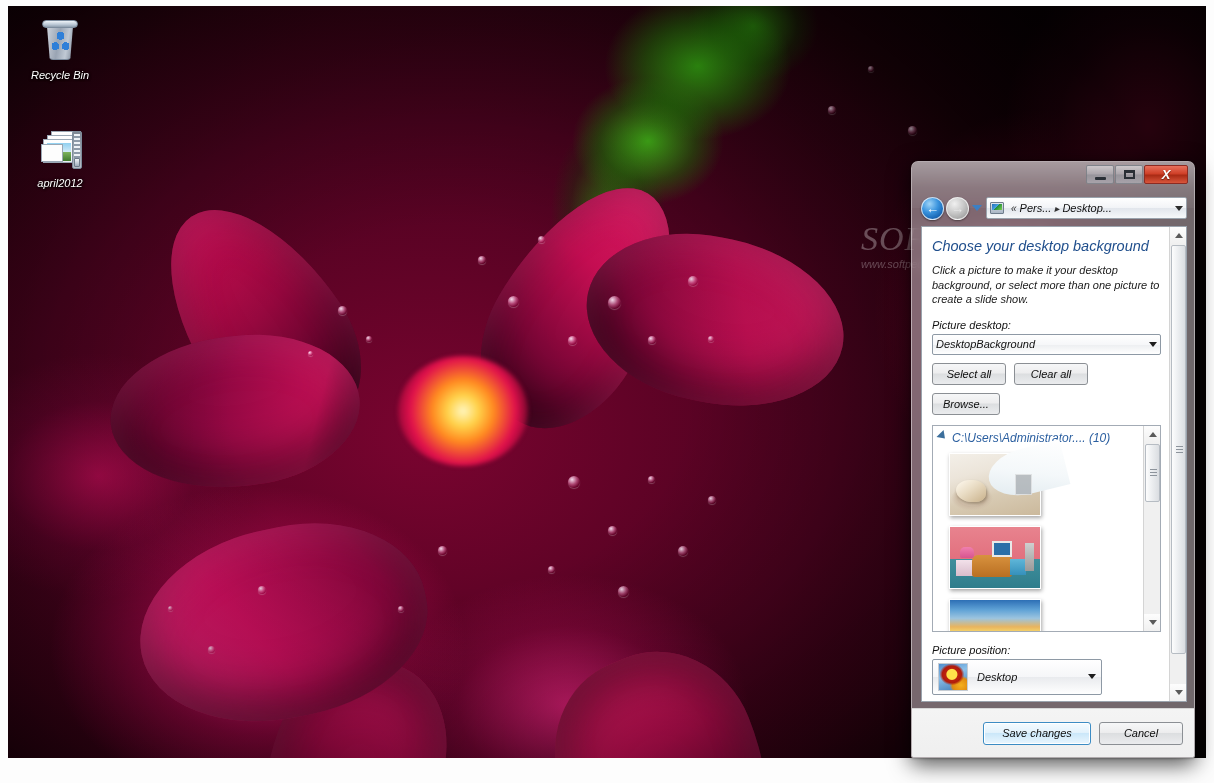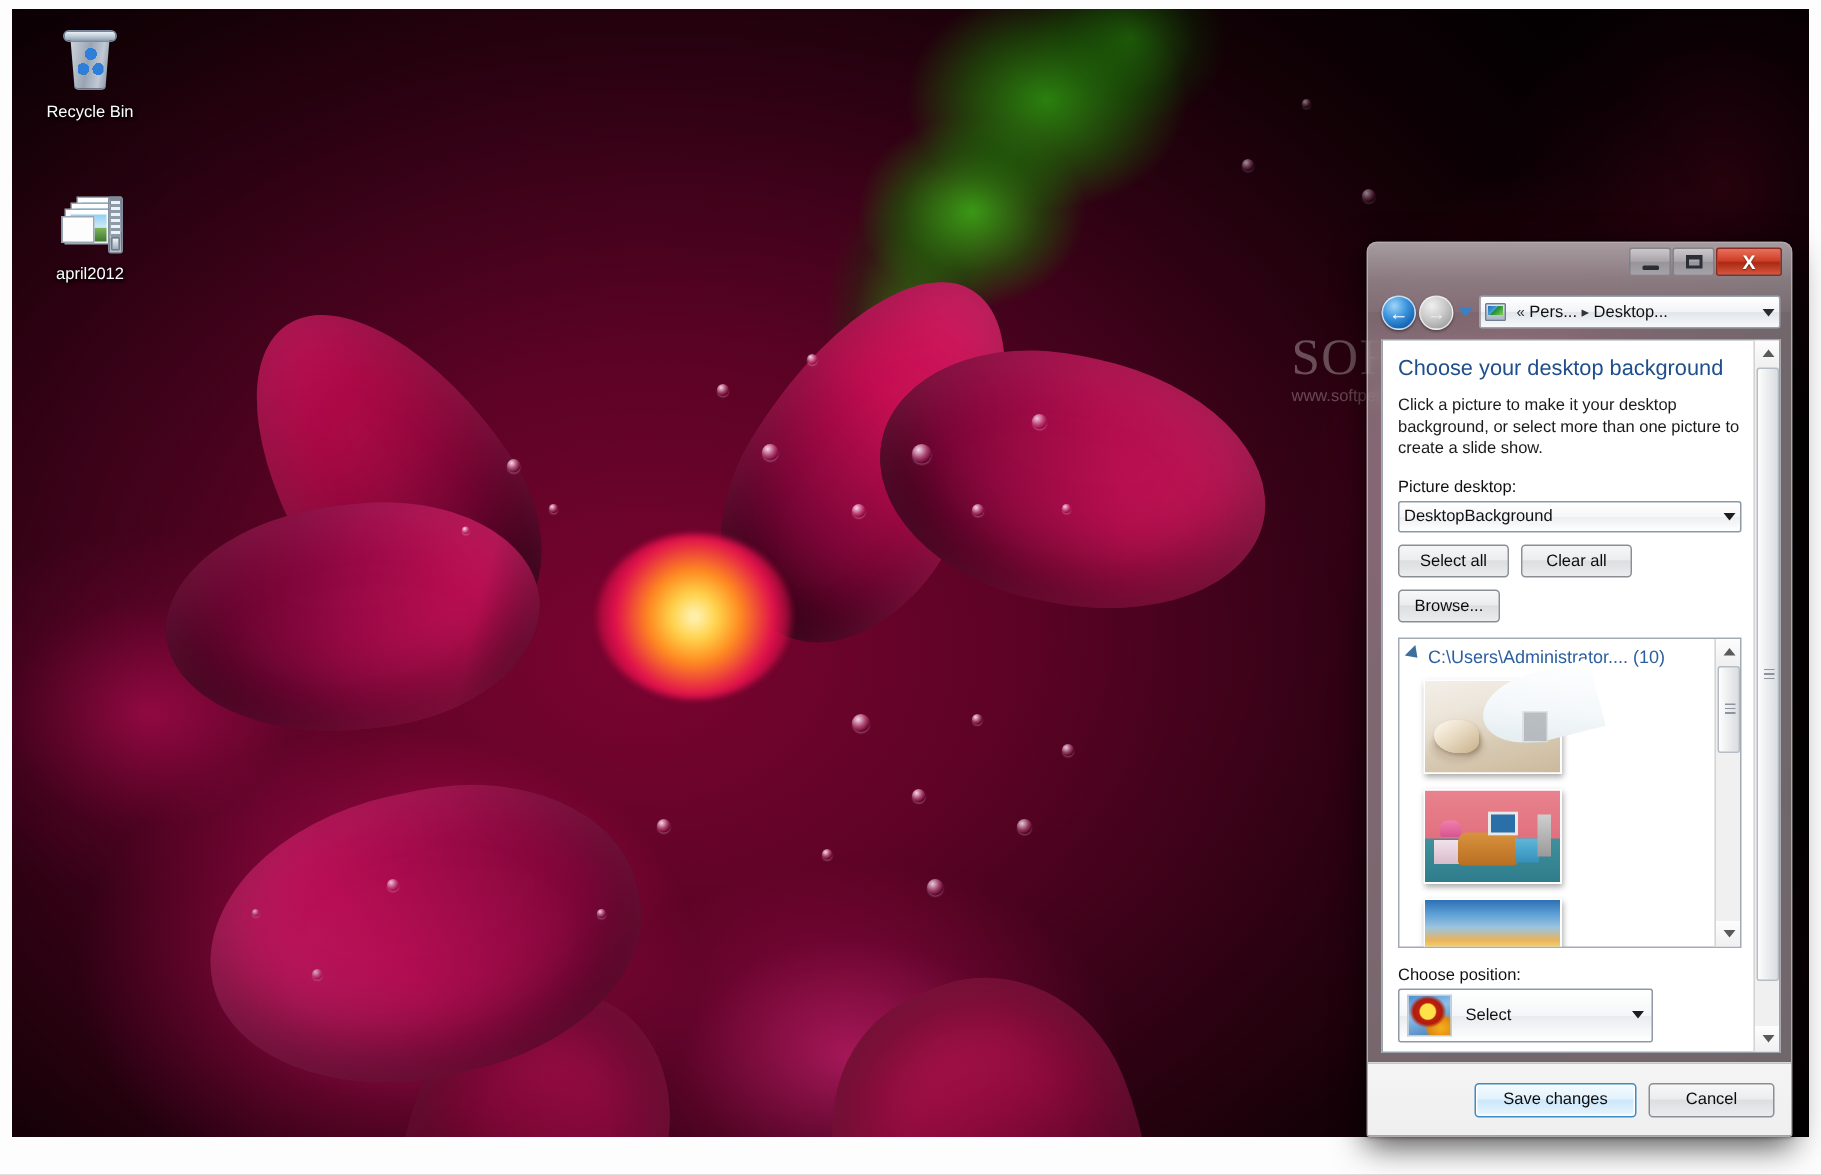--- a/index.html
+++ b/index.html
@@ -11,20 +11,21 @@
     background: #ffffff;
     font-family: "Liberation Sans", sans-serif;
   }
 
   
   #screen {
     position: absolute;
     left: 0; top: 0;
     width: 1214px; height: 783px;
     background: #fdfdfd;
+    font-style: italic;
   }
 
   #desktop {
     position: absolute;
     left: 8px; top: 6px;
     width: 1198px; height: 752px;
     overflow: hidden;
     background: #0a0002;
   }
 
@@ -638,24 +639,24 @@
             <div class="sb-thumb" style="top:18px; height:58px;">
               <span class="sb-grip"></span>
             </div>
             <div class="sb-arrow down">
               <span class="caret-dn"></span>
             </div>
           </div>
         </div>
 
         <div class="pos-wrap">
-          <div class="fieldlabel">Choose position:</div>
+          <div class="fieldlabel">Picture position:</div>
           <div class="pos-combo">
             <span class="pos-thumb"></span>
-            <span class="pos-label">Select</span>
+            <span class="pos-label">Desktop</span>
             <span class="combo-caret" style="margin-left:auto;"></span>
           </div>
         </div>
       </div>
 
       <div class="sbar">
         <div class="sb-arrow up">
           <span class="caret-up"></span>
         </div>
         <div class="sb-thumb" style="top:18px; height:409px;">

